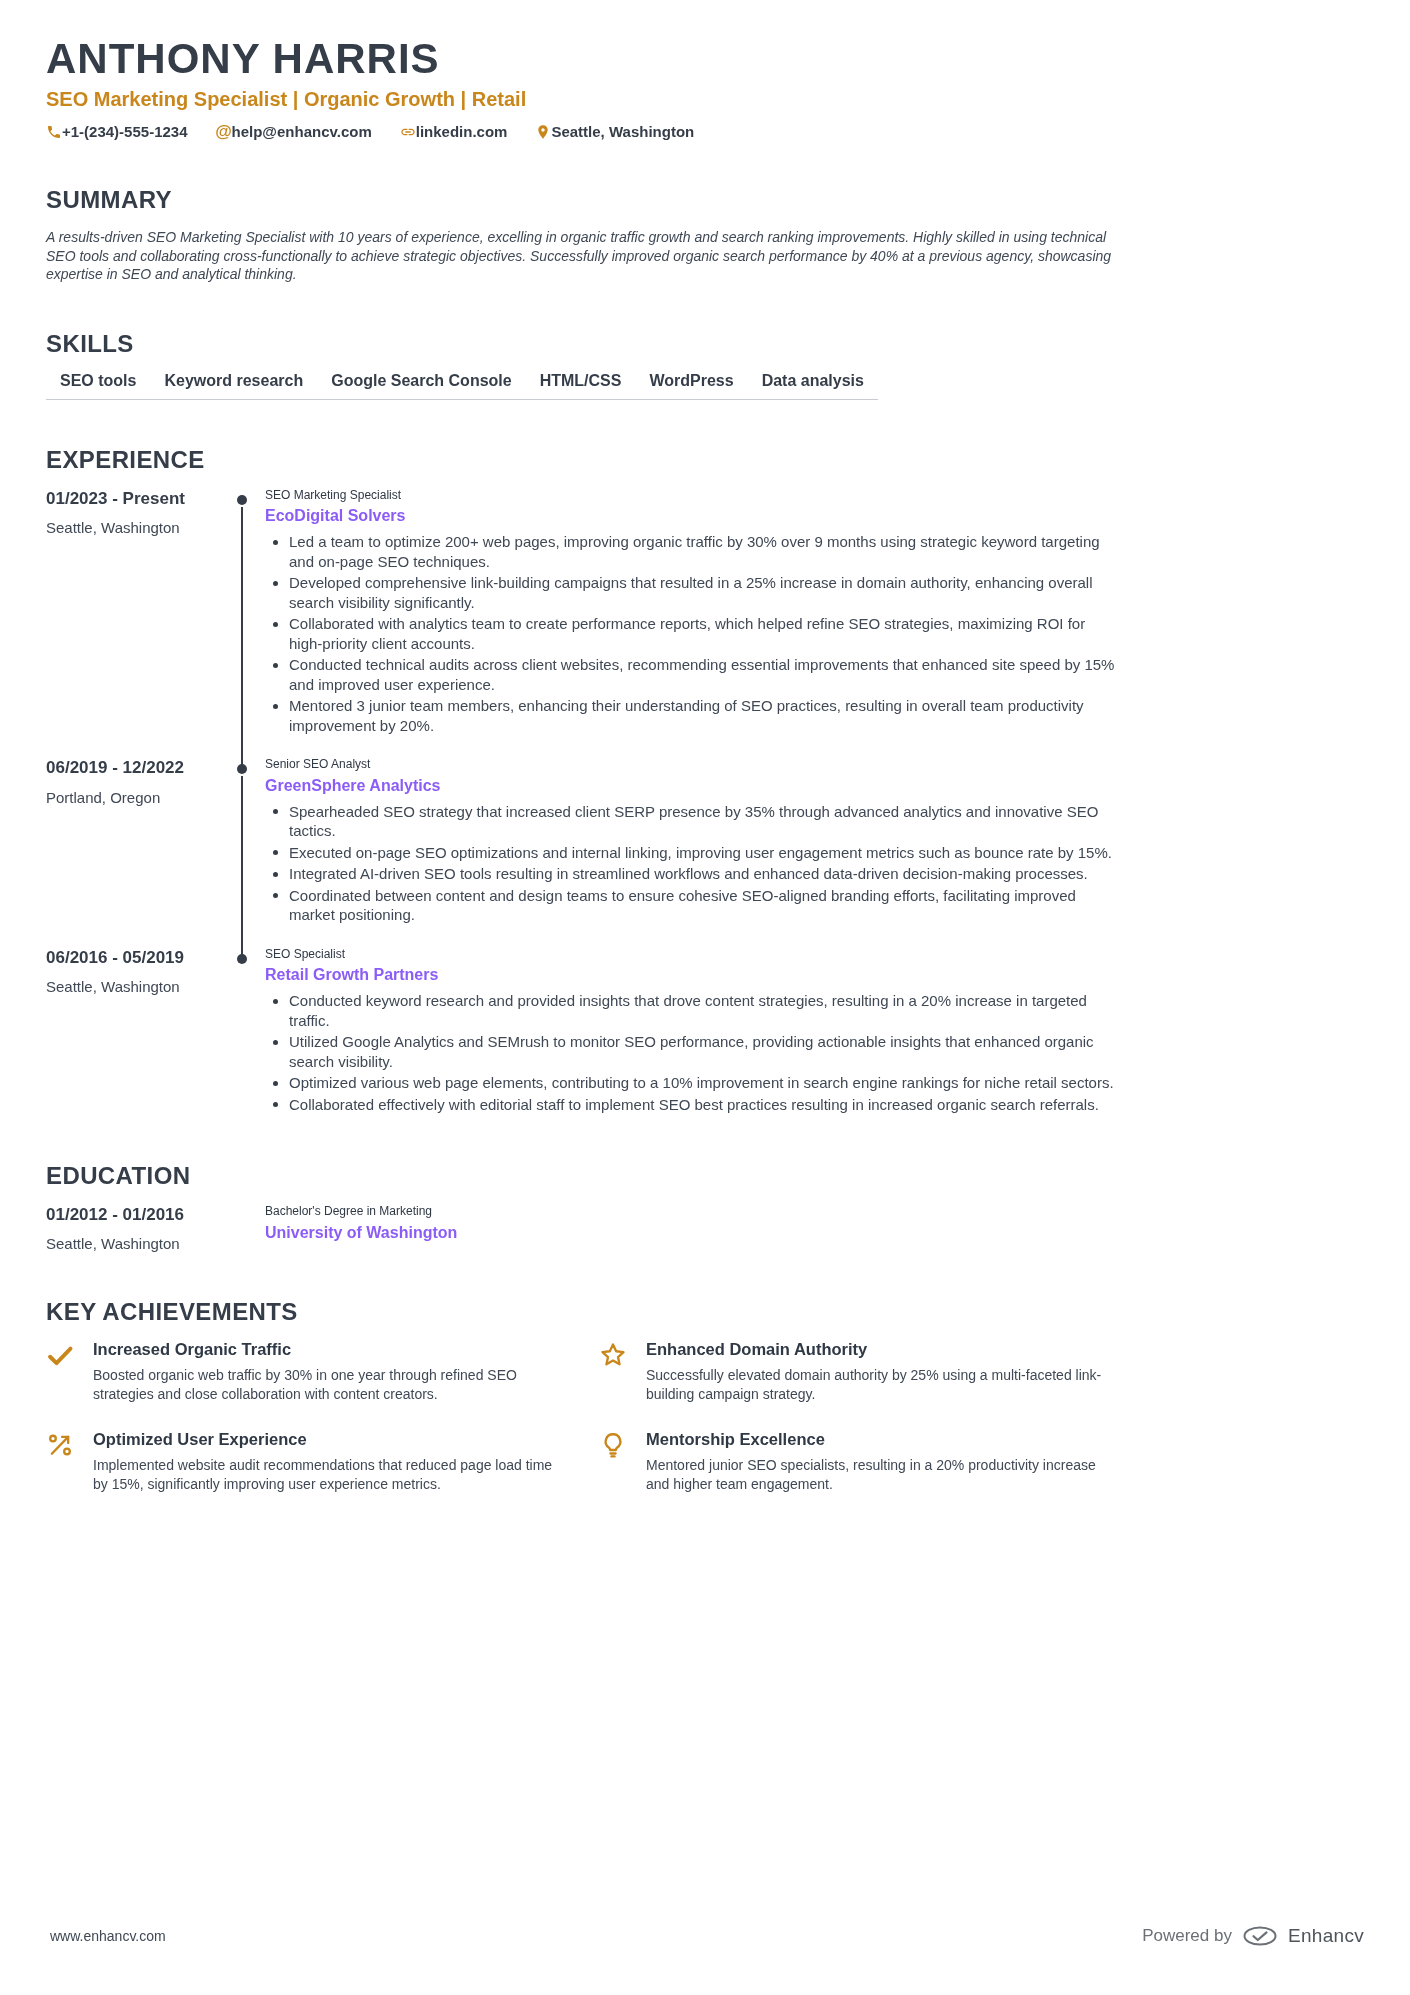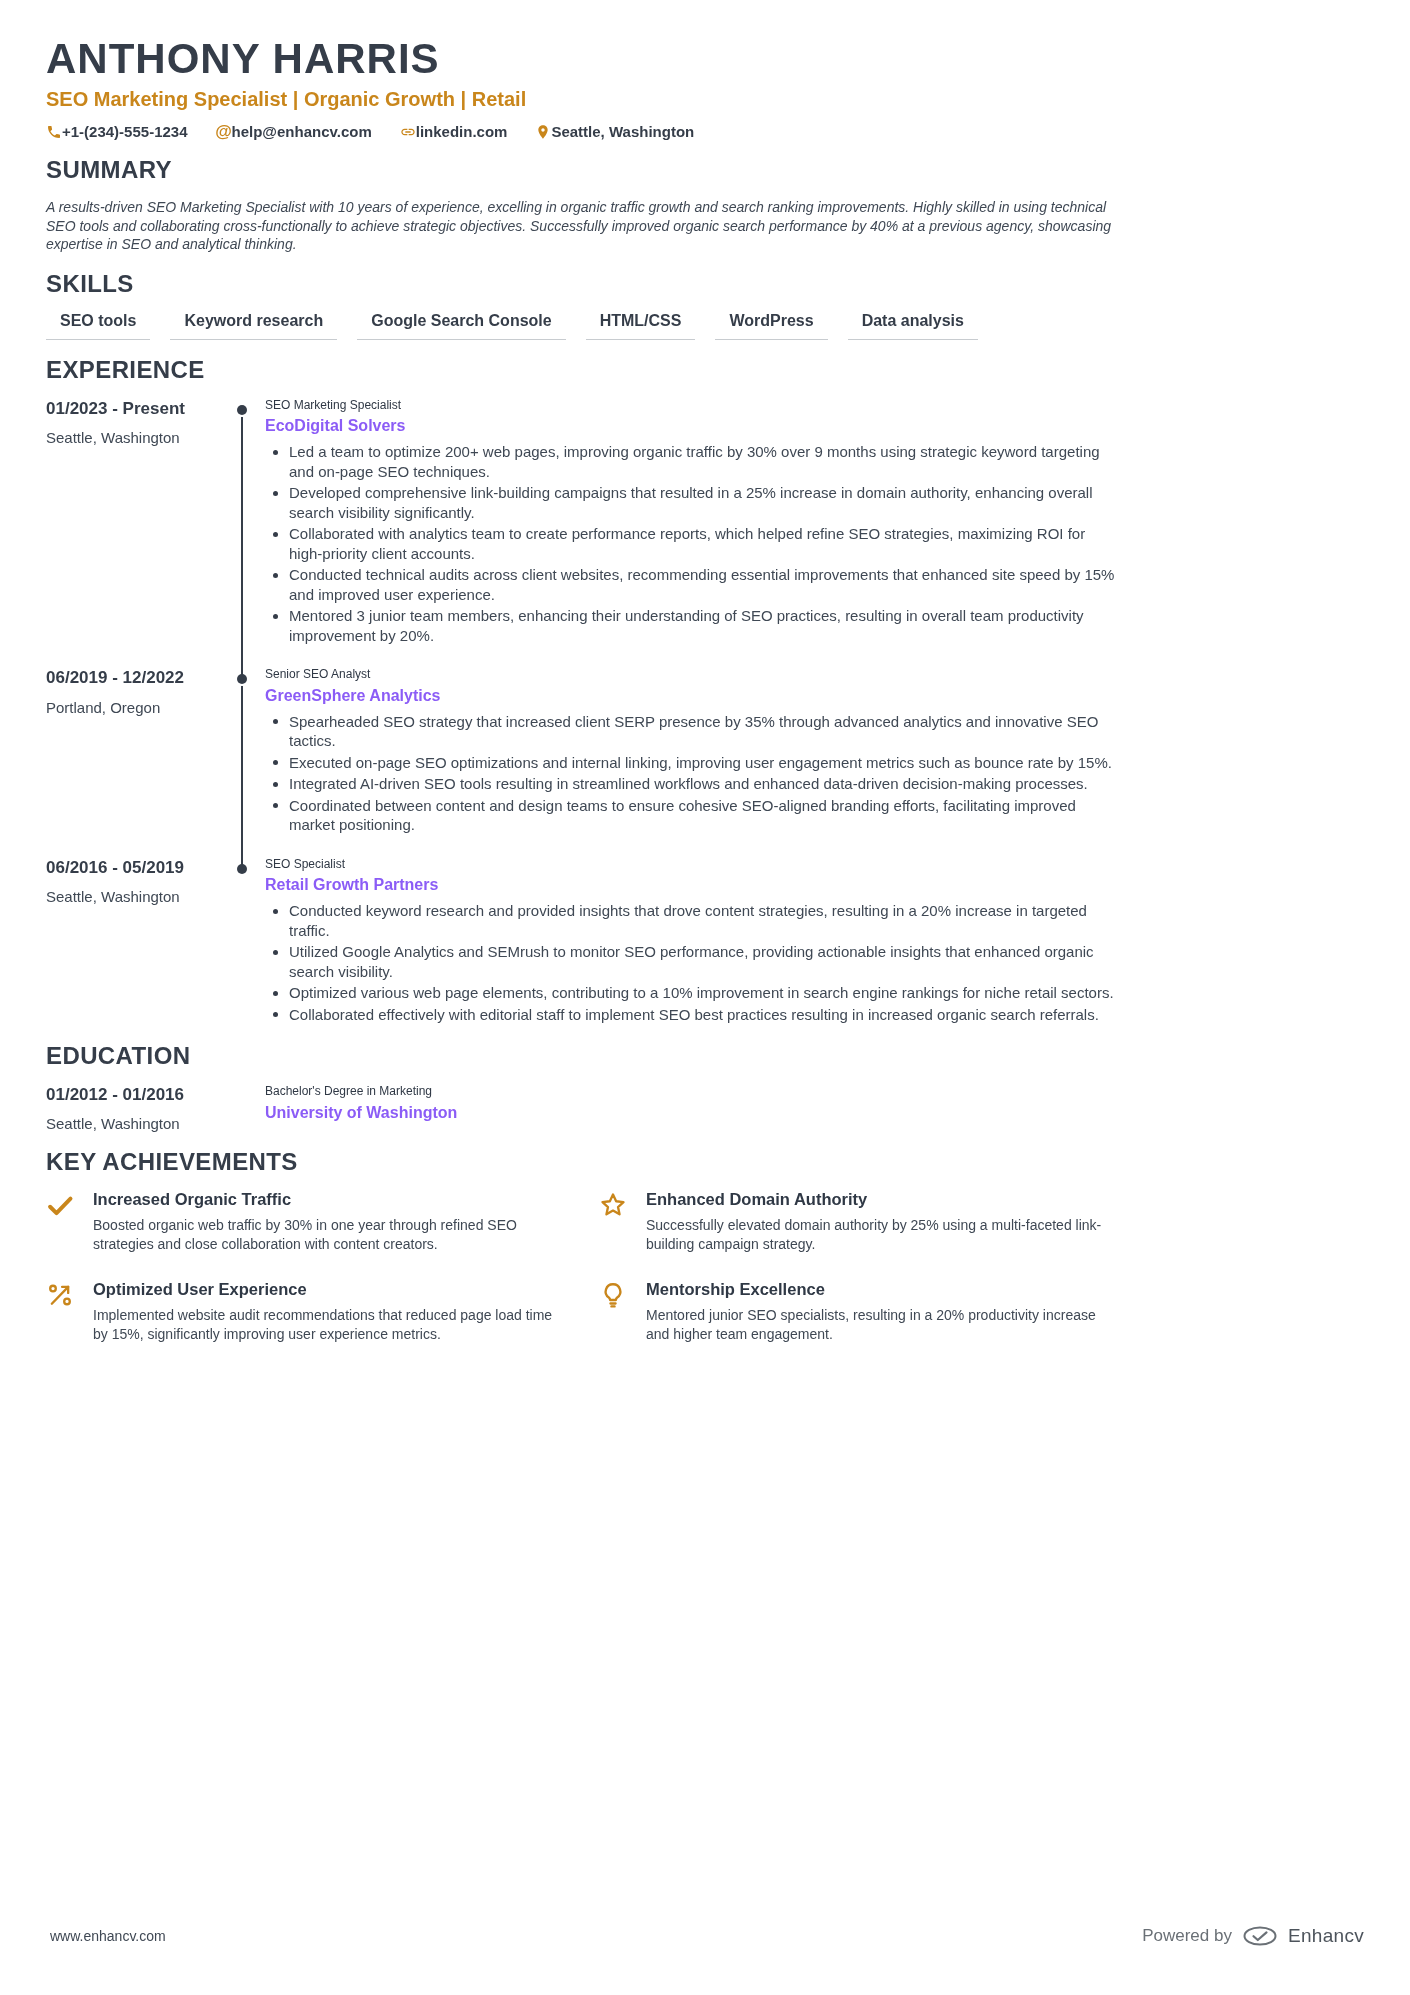--- a/index.html
+++ b/index.html
@@ -14,26 +14,26 @@
   
   .name { font-size:42px; font-weight:bold; color:#353D49; letter-spacing:1px; line-height:1.1; }
   .role-title { margin-top:6px; font-size:20px; font-weight:bold; color:#C9861B; }
   .contact-row { margin-top:12px; display:flex; align-items:center; gap:28px; }
   .contact-item { display:flex; align-items:center; font-size:15px; font-weight:bold; color:#353D49; }
   .c-icon { display:inline-flex; width:16px; height:16px; align-items:center; justify-content:center; }
   .c-icon svg { width:16px; height:16px; }
   .at-glyph { color:#C9861B; font-size:17px; font-weight:bold; line-height:1; }
 
   
-  .section { margin-top:16px; }
+  .section { margin-top:46px; }
   .sec-h { font-size:24px; font-weight:bold; color:#353D49; letter-spacing:0.4px; margin-bottom:14px; }
   .summary-text { font-size:14px; line-height:1.33; color:#3F4854;font-style:italic; }
 
   
-  .skills-row { display:flex; flex-wrap:wrap; gap:20px; }
+  .skills-row { display:flex; flex-wrap:wrap; }
   .skill-pill {
     font-size:16px; font-weight:bold; color:#353D49;
     padding:0 14px 9px 14px; border-bottom:1px solid #C8CCD0;
   }
 
   
   .job, .edu { display:grid; grid-template-columns:172px 47px 1fr; }
   .job { margin-bottom:20px; }
   .job:last-child { margin-bottom:0; }
   .dates { font-size:17px; font-weight:bold; color:#353D49; line-height:1.25; }

